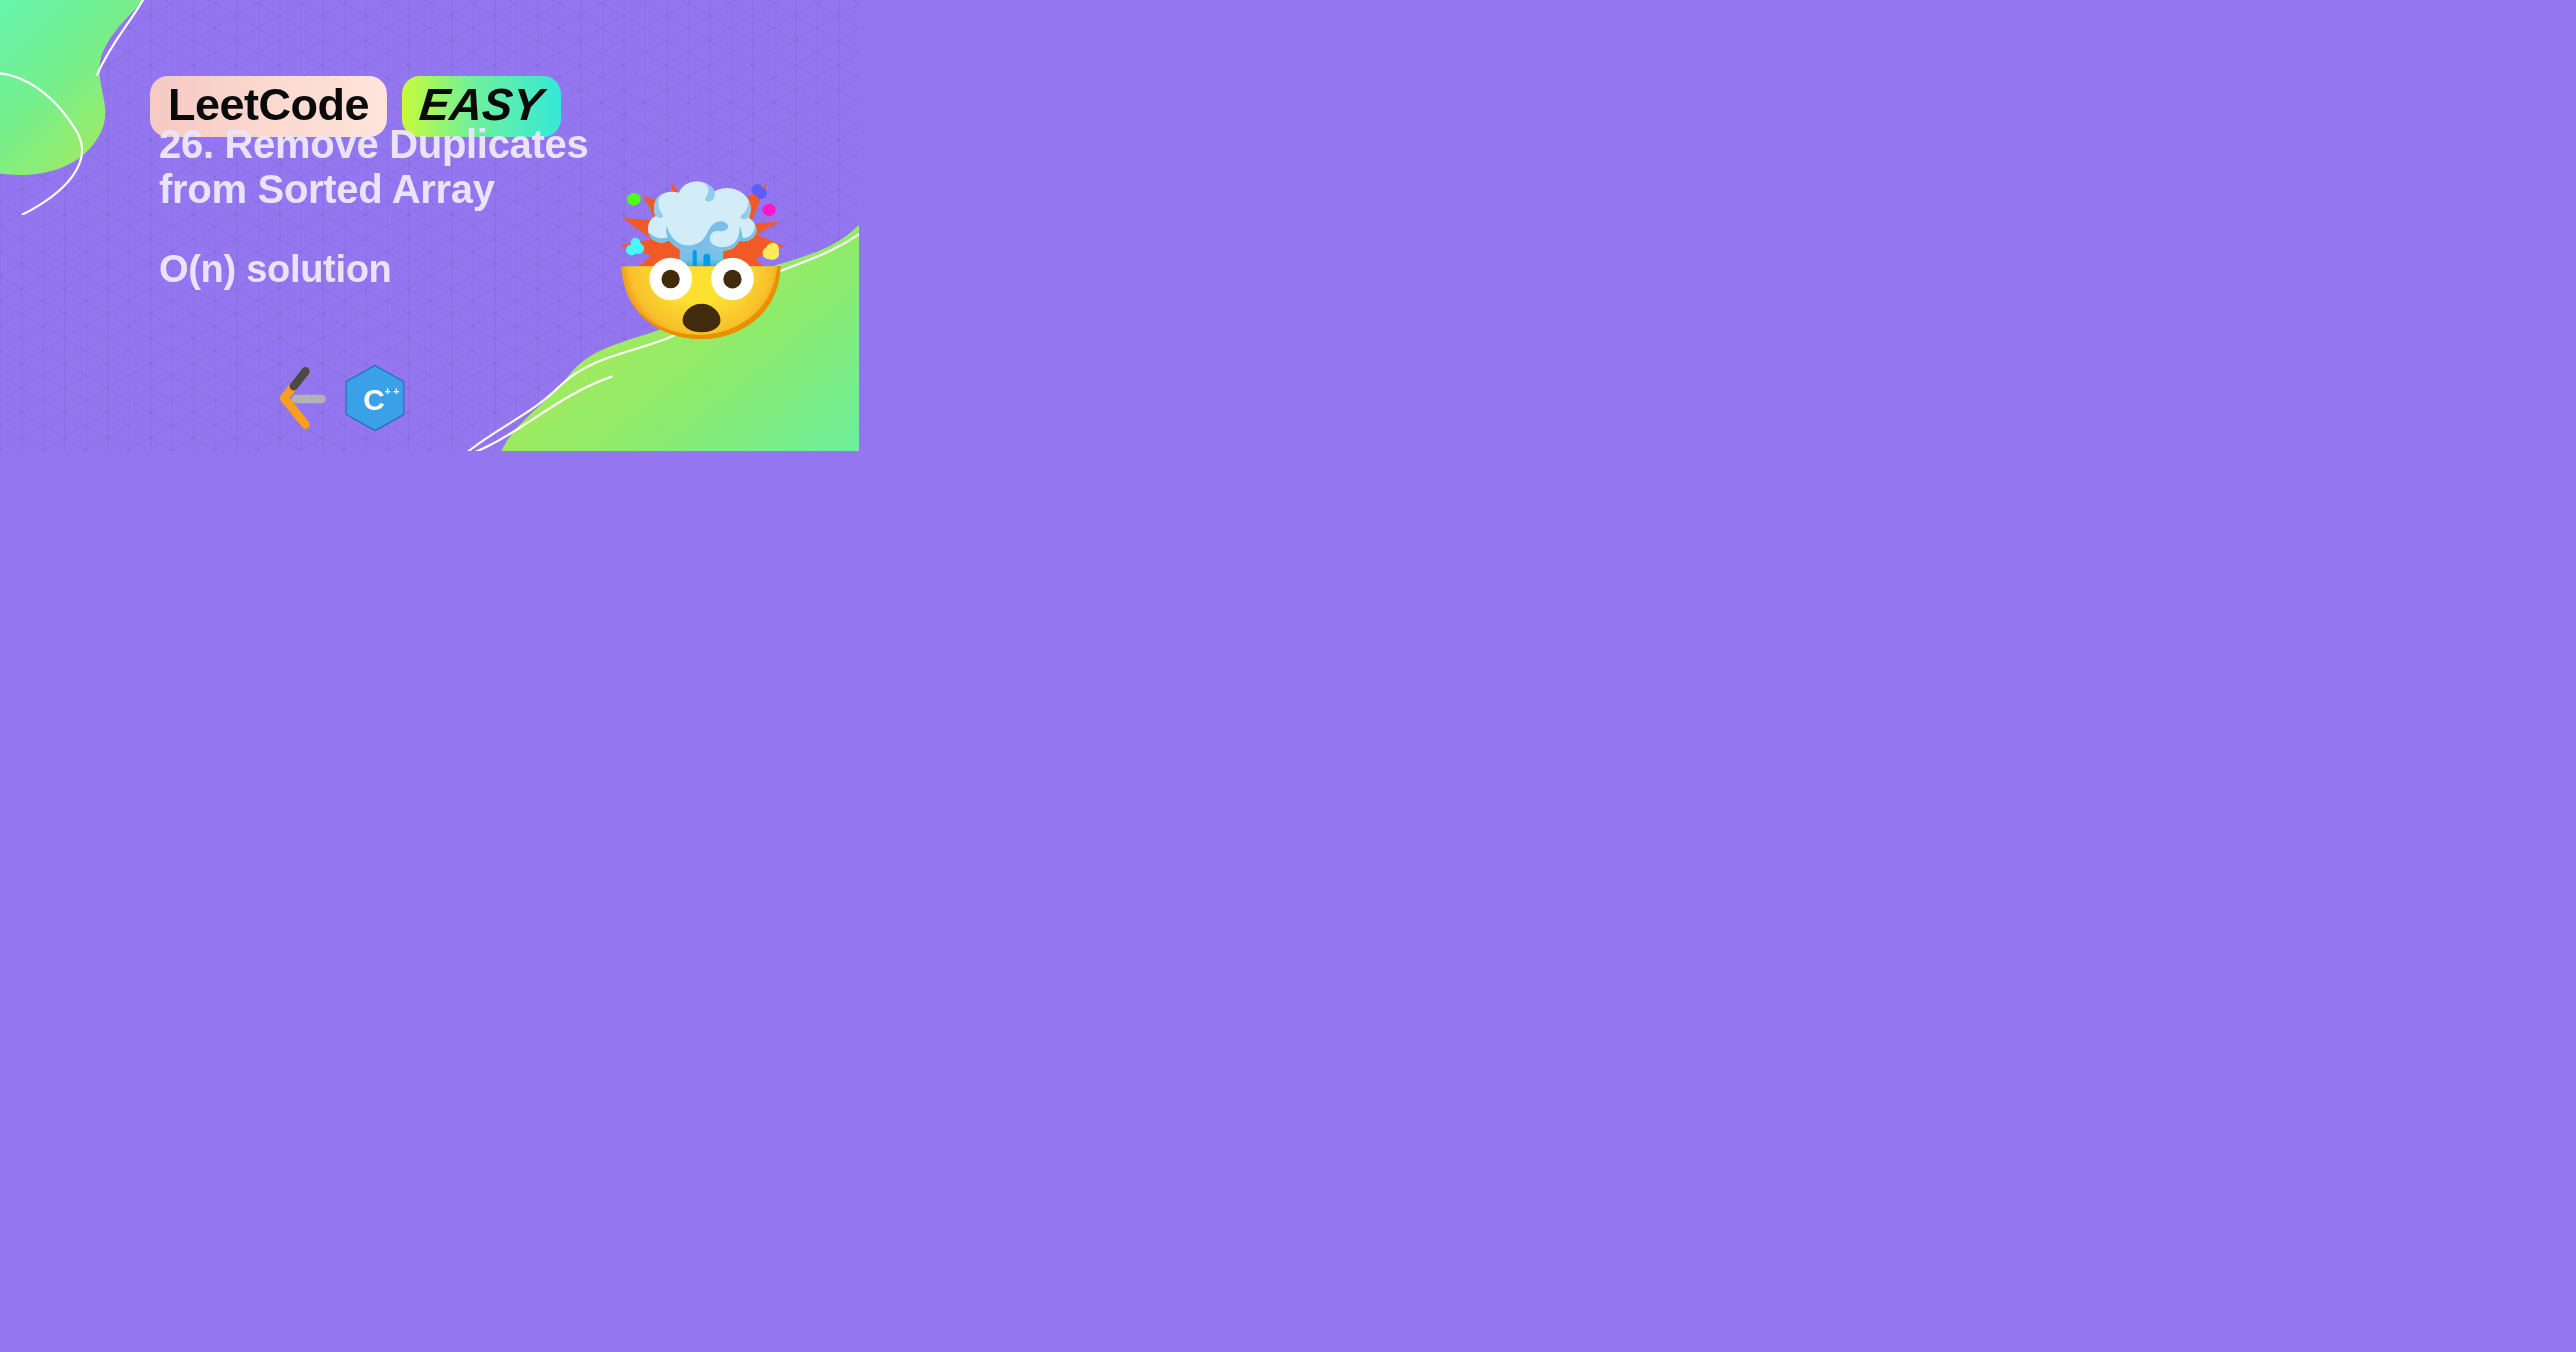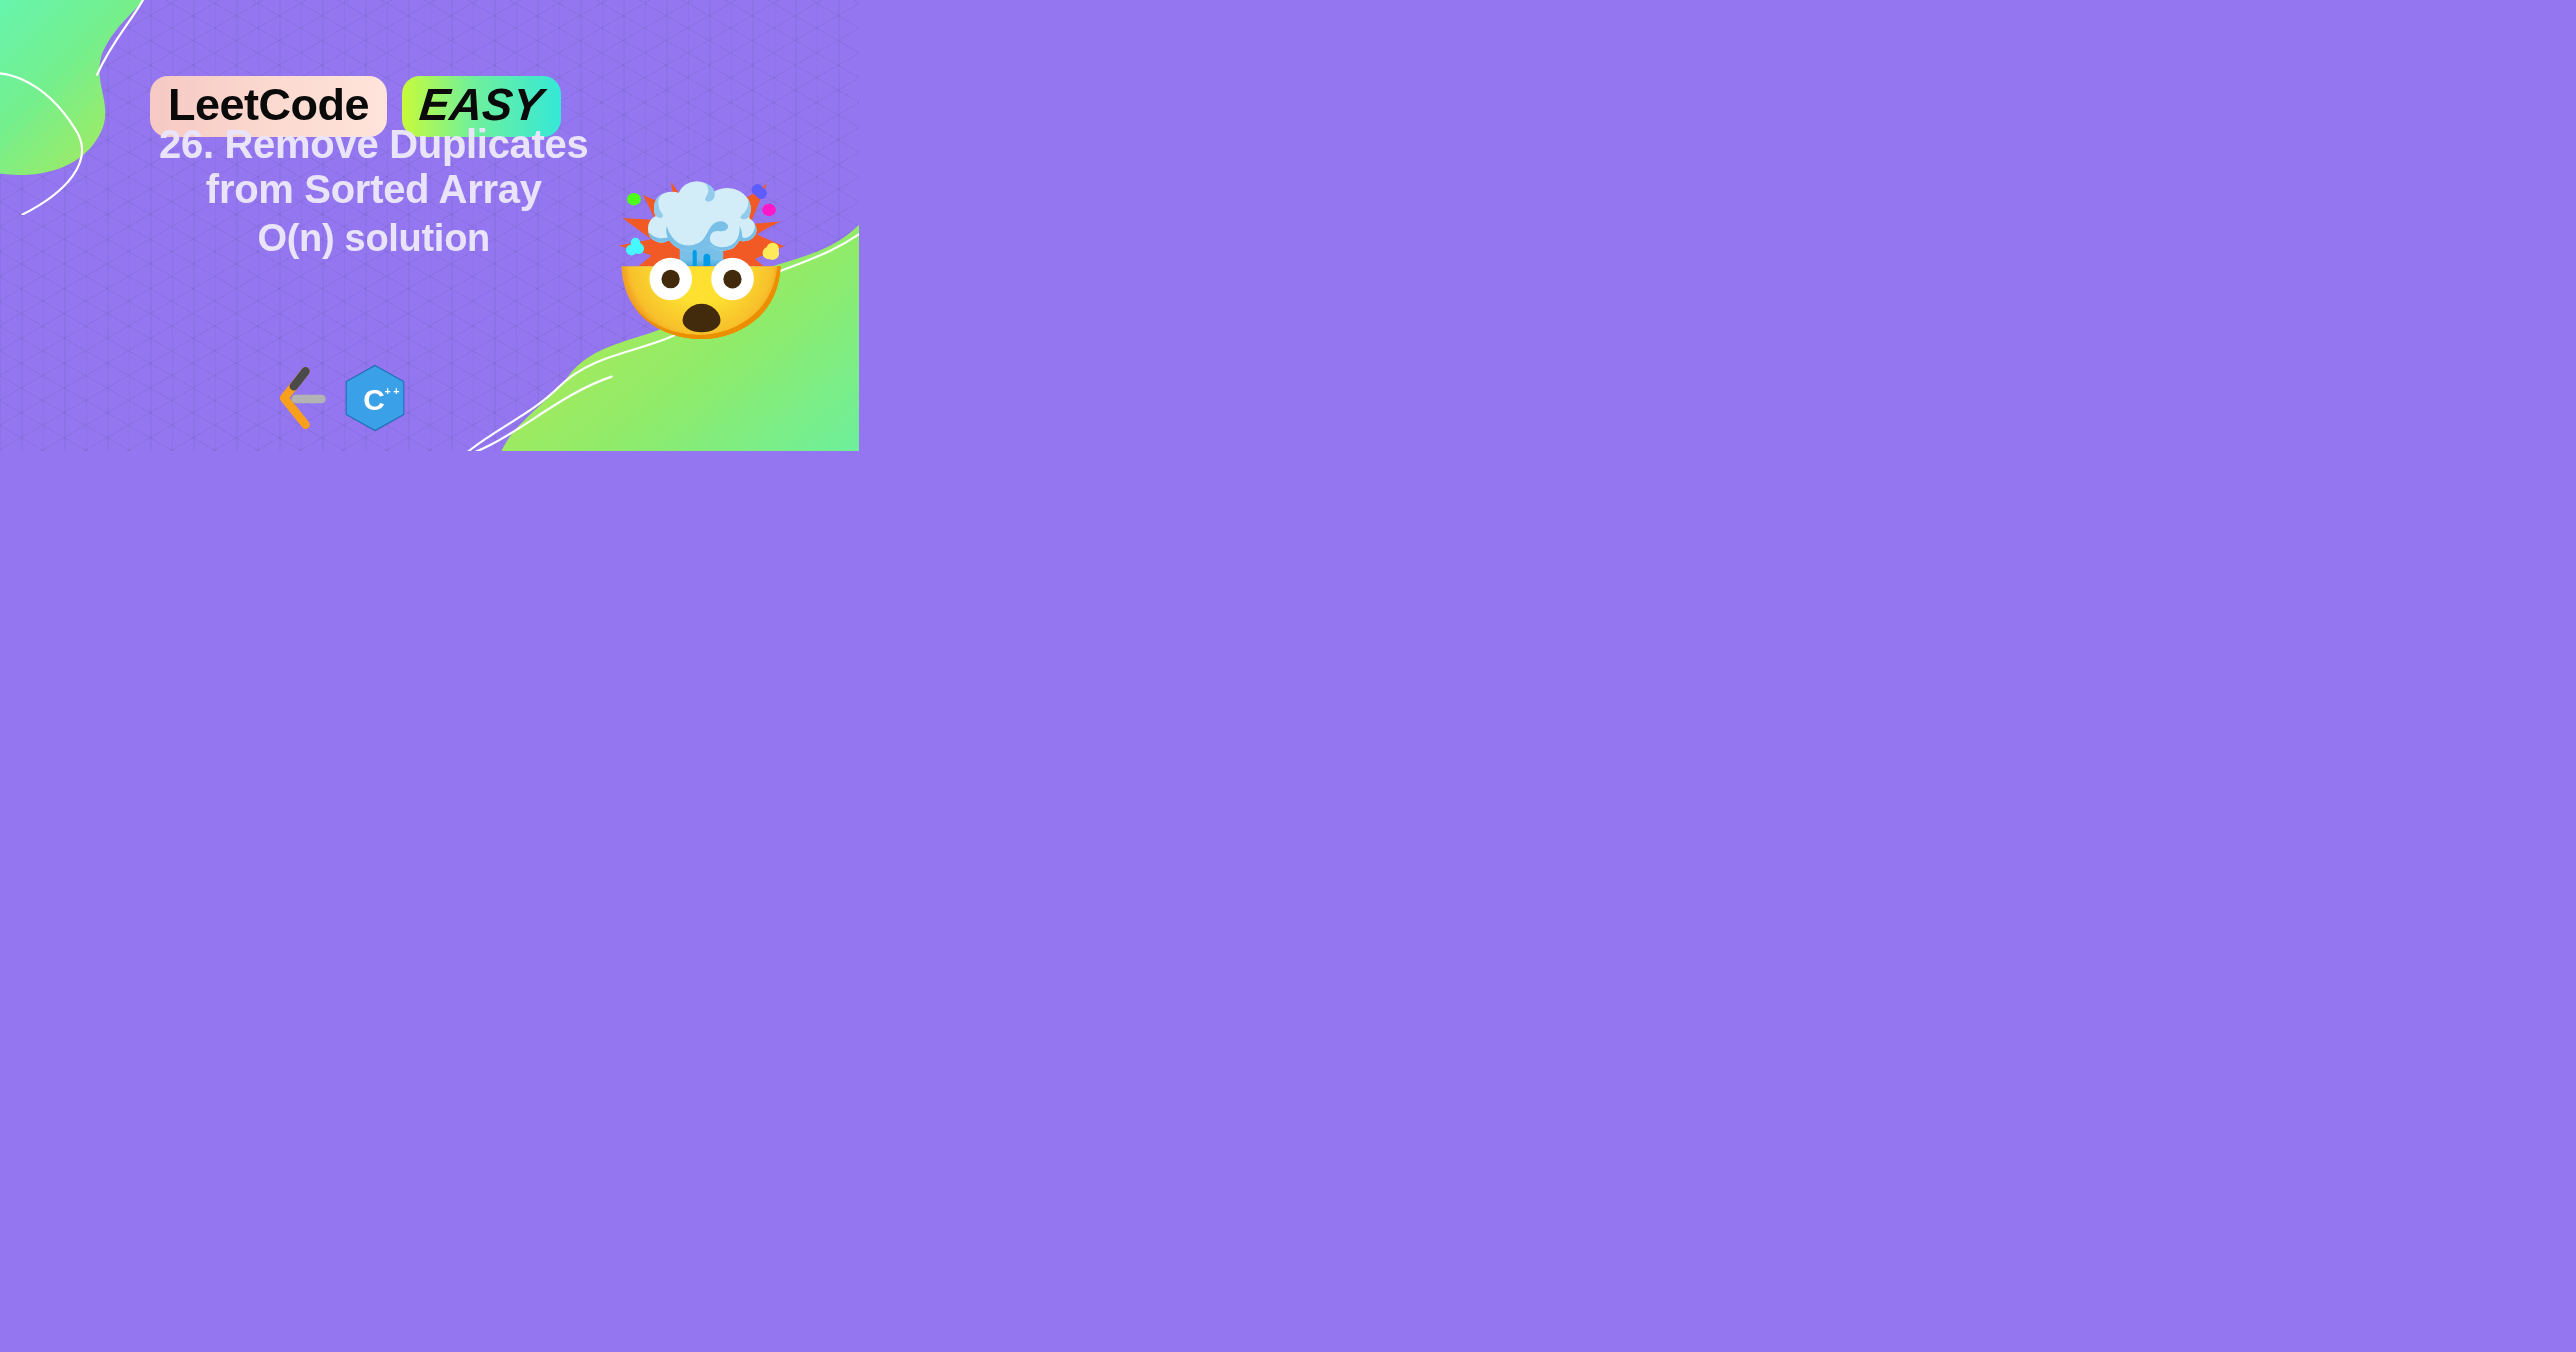--- a/index.html
+++ b/index.html
@@ -72,24 +72,23 @@
   
   .main {
     position: absolute;
     top: 122px;
     left: 159px;
     color: #eae4fb;
     font-weight: 700;
     font-size: 40px;
     line-height: 1.12;
     letter-spacing: -0.3px;
-    text-align: center;
   }
   .subtitle {
-    margin-top: 5px;
+    margin-top: 36px;
     font-size: 38px;
     font-weight: 700;
   }
 
   
   .logos {
     position: absolute;
     bottom: 18px;
     left: 268px;
     display: flex;

